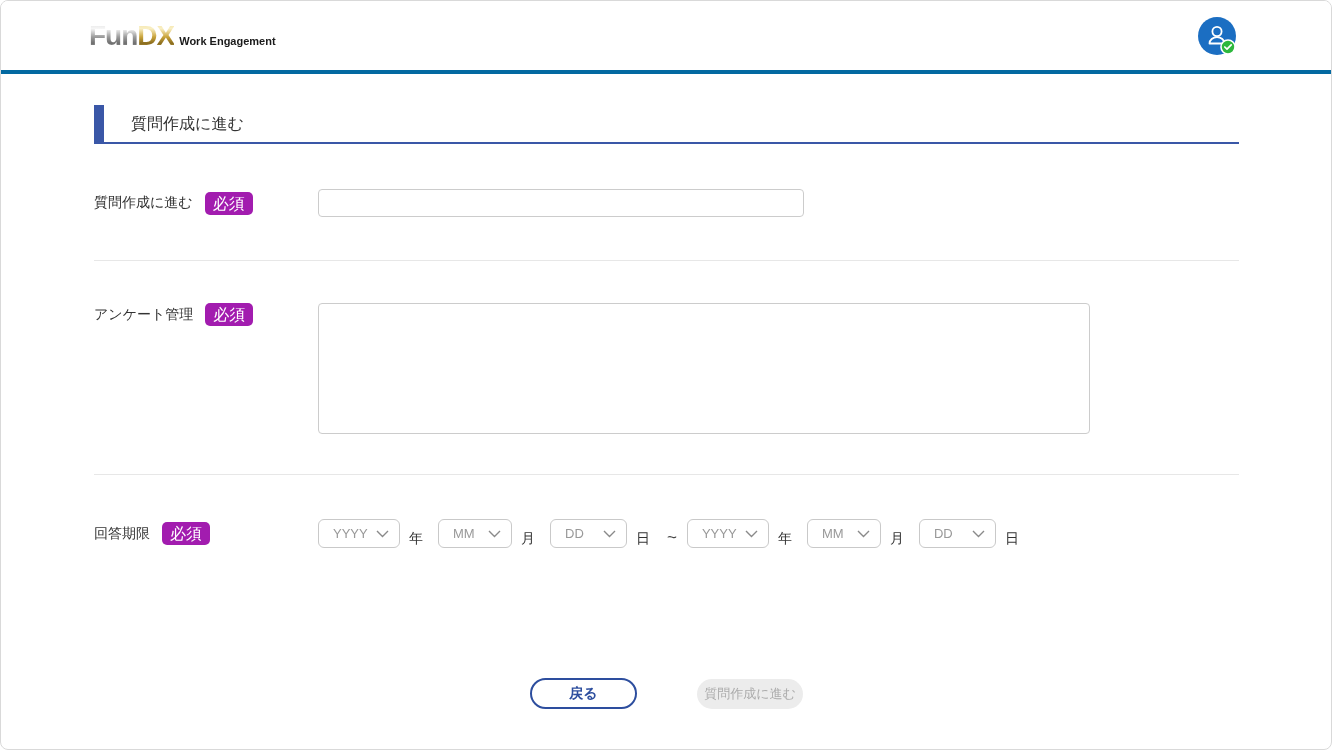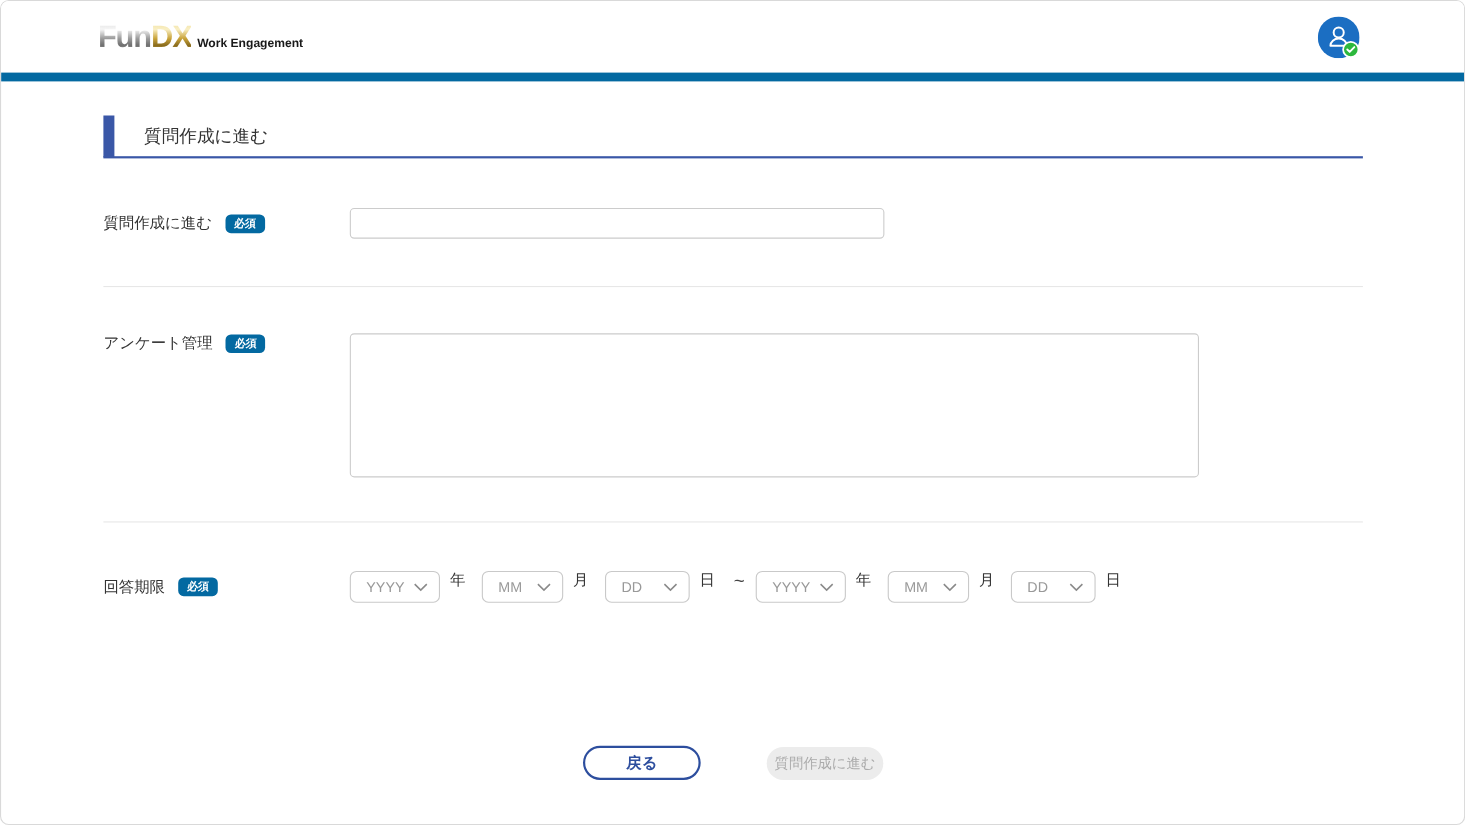--- a/index.html
+++ b/index.html
@@ -17,21 +17,21 @@
     overflow:hidden;
   }
 
   
   .header {
     height:73px;
     display:flex;
     align-items:center;
     padding-left:88px;
     padding-right:95px;
-    border-bottom:8px solid #0369a1;
+    border-bottom:4px solid #0369a1;
     background:#fff;
   }
   .logo { display:flex; align-items:baseline; cursor:default; }
   .logo-main { font-size:28px; font-weight:bold; letter-spacing:-1px; line-height:1; }
   .logo-part-silver {
     background:linear-gradient(180deg,#d9d9d9 0%,#f6f6f6 28%,#9b9b9b 55%,#6f6f6f 75%,#bdbdbd 100%);
     -webkit-background-clip:text; background-clip:text;
     color:transparent;
   }
   .logo-part-gold {
@@ -66,24 +66,24 @@
   .form { margin:0 92px 0 93px; }
   .row { display:flex; align-items:center; }
   .row.top-align { align-items:flex-start; }
   .row-1 { margin-top:45px; }
   .row-2 { margin-top:42px; }
   .row-3 { margin-top:44px; }
   .label-col { width:224px; display:flex; align-items:center; flex-shrink:0; }
   .field-label { font-size:14px; color:#333; }
   .required-badge {
     margin-left:12px;
-    background:#0369a1;
+    background:#a21caf;
     color:#fff;
-    font-size:10px;
-    font-weight:bold;
+    font-size:16px;
+    font-weight:normal;
     padding:4px 8px 3px;
     border-radius:5px;
     line-height:1;
     white-space:nowrap;
   }
   .text-input {
     width:486px; height:28px;
     border:1px solid #ccc;
     border-radius:4px;
     font-size:14px;
@@ -100,21 +100,21 @@
     outline:none;
     resize:none;
     background:#fff;
     font-family:"Liberation Sans","DejaVu Sans",sans-serif;
   }
   .divider { height:1px; background:#e7e7e7; border:none; }
   .divider-1 { margin-top:43px; }
   .divider-2 { margin-top:40px; }
 
   
-  .date-group { display:flex; align-items:flex-start; }
+  .date-group { display:flex; align-items:flex-end; }
   .select-box {
     height:29px;
     border:1px solid #c9c9c9;
     border-radius:6px;
     background:#fff;
     display:flex;
     align-items:center;
     justify-content:space-between;
     padding:0 10px 0 14px;
     cursor:pointer;

